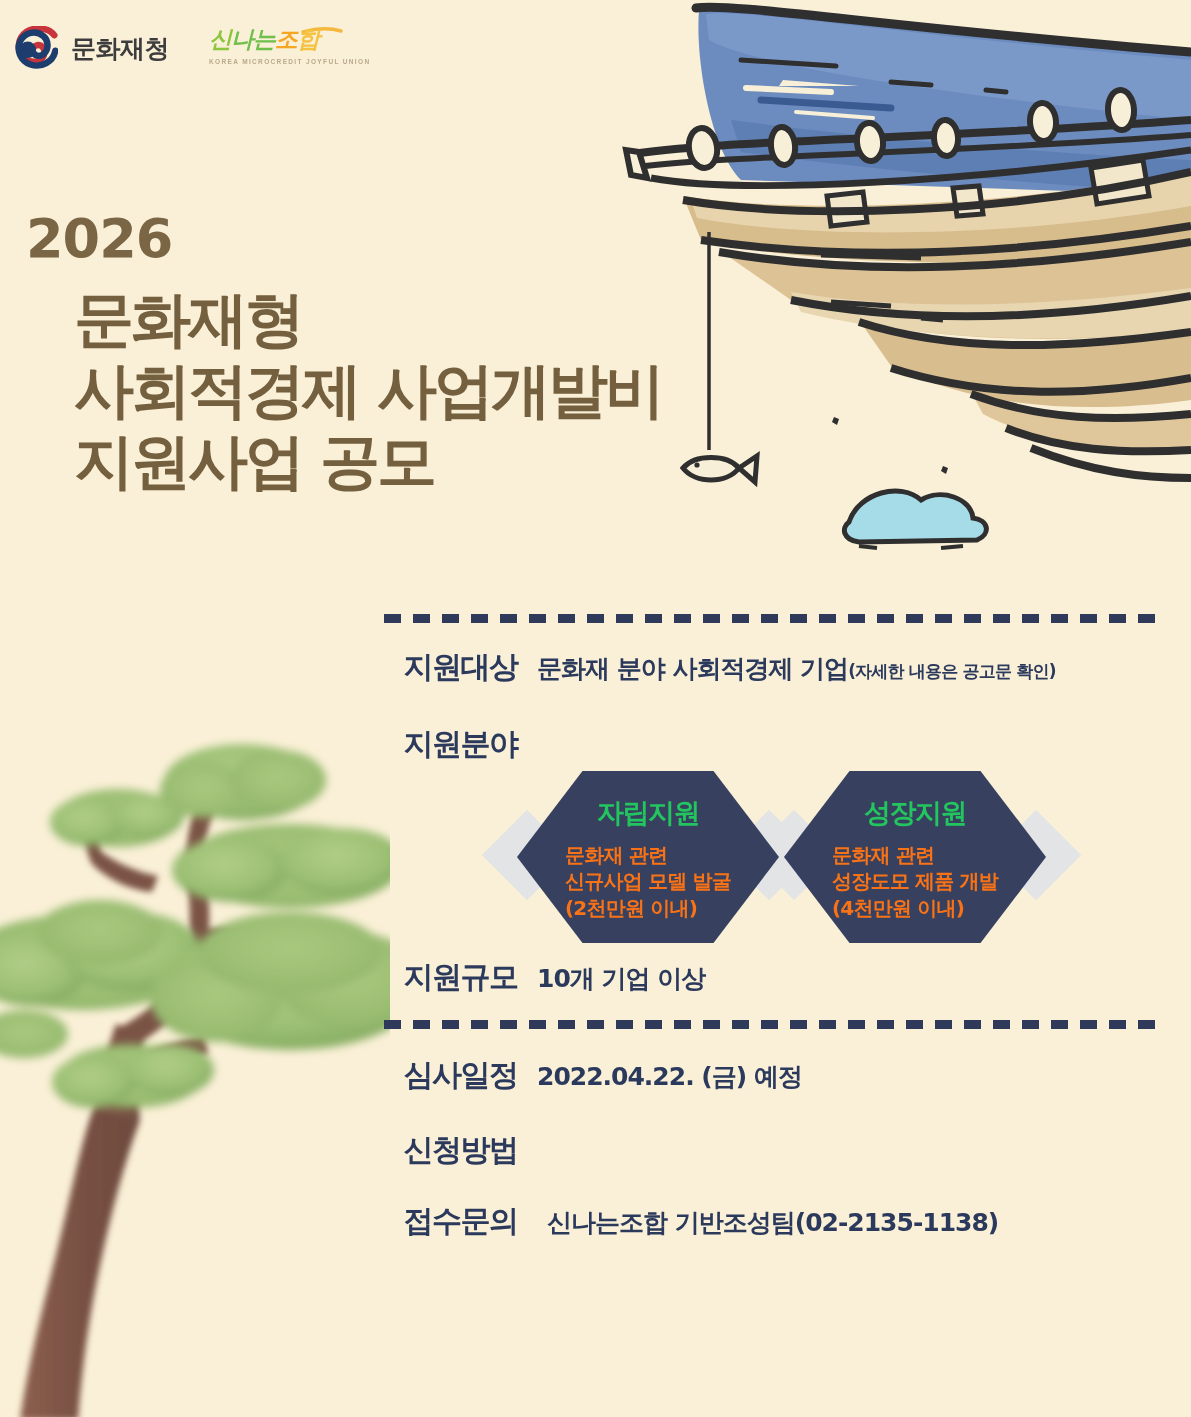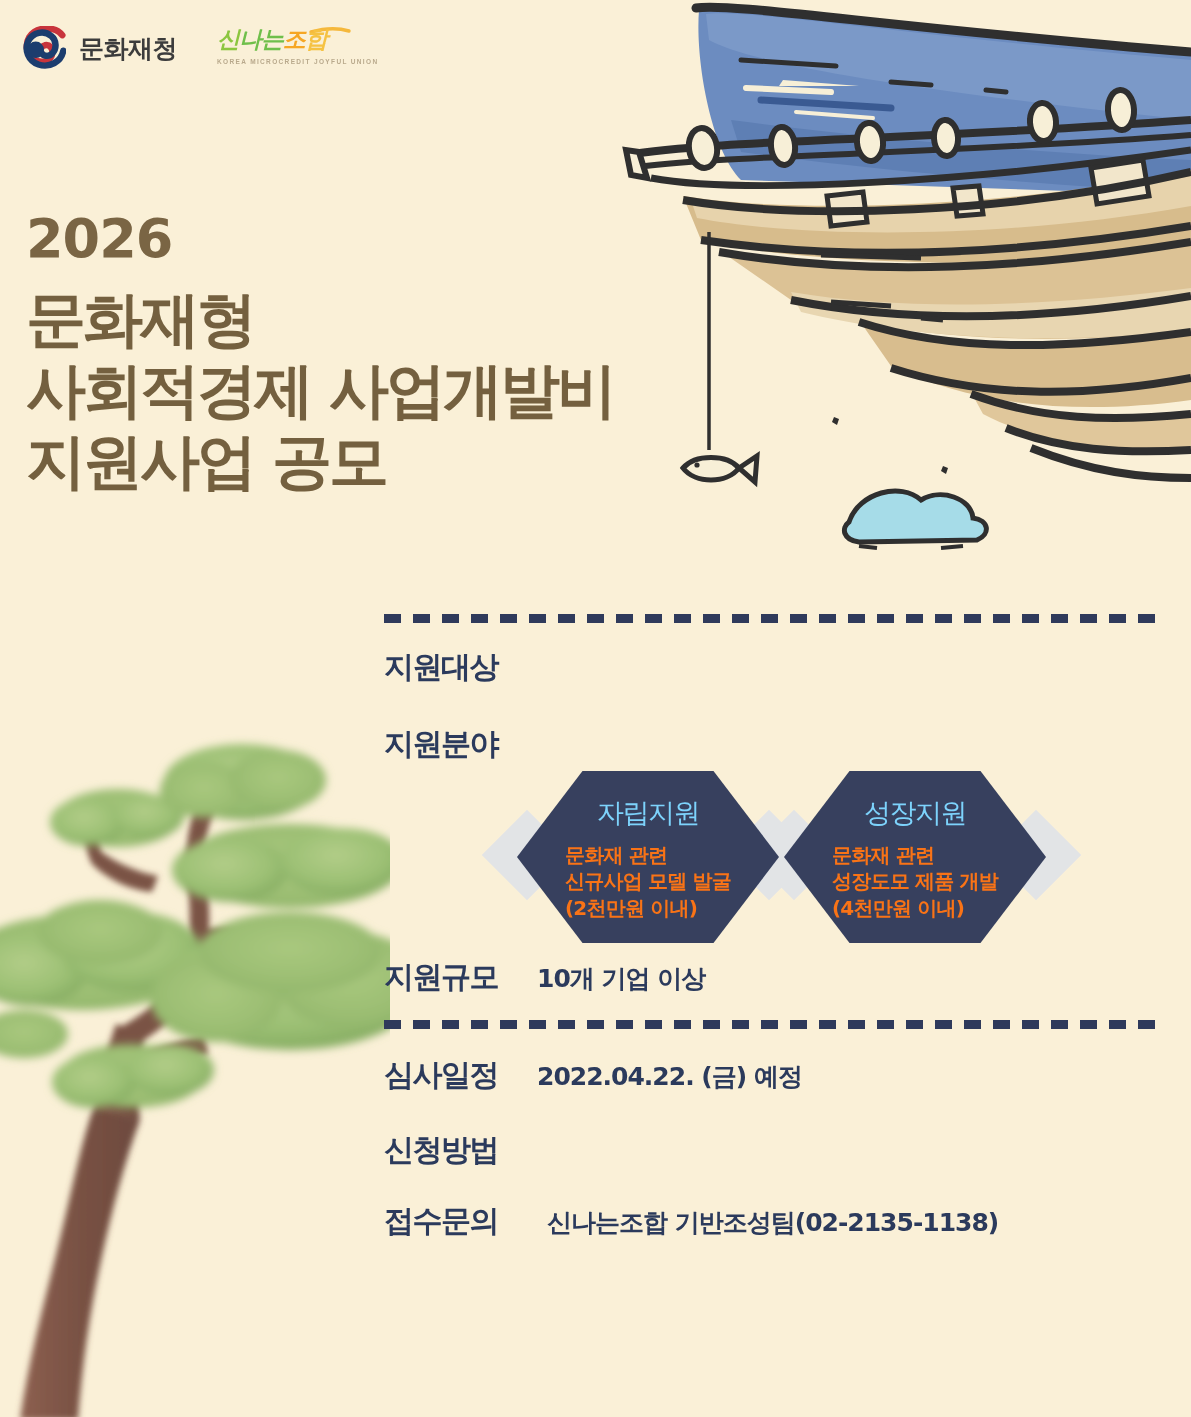--- a/index.html
+++ b/index.html
@@ -16,21 +16,21 @@
     overflow:hidden;
   }
 
   
   .roof-art { position:absolute; top:0; right:0; width:600px; height:560px; pointer-events:none; }
 
   
   .tree-art { position:absolute; left:-10px; top:690px; width:400px; height:730px; pointer-events:none; }
 
   
-  .logo-bar { position:absolute; left:22px; top:22px; display:flex; gap:36px; }
+  .logo-bar { position:absolute; left:14px; top:22px; display:flex; gap:36px; }
   .gov-logo { display:flex; align-items:center; gap:13px; }
   .gov-logo .taegeuk { width:44px; height:44px; display:block; }
   .gov-logo .gov-name {
     font-size:25px; font-weight:700; color:#3c3c3c; letter-spacing:-0.5px;
     font-family:"DejaVu Sans", sans-serif;
   }
   .ju-logo { position:relative; width:140px; height:52px; }
   .ju-logo .ju-mark {
     font-size:23px; font-weight:700; letter-spacing:-1px;
     font-family:"DejaVu Sans", sans-serif;
@@ -54,36 +54,38 @@
   .year {
     font-size:54px; font-weight:700; color:#7a6544; letter-spacing:-1px;
     line-height:1; font-family:"DejaVu Sans", sans-serif;
   }
   .title-lines {
     margin-top:18px;
     font-size:60px; font-weight:700; color:#74603f;
     letter-spacing:-3px; line-height:1.18;
     font-family:"DejaVu Sans", sans-serif;
     white-space:pre;
+    margin-left:48px;
   }
 
   
   .info { position:absolute; left:384px; top:614px; width:775px; }
   .dash-rule {
     height:9px;
     background-image:linear-gradient(to right,#2f3a5b 0 17px, transparent 17px 29px);
     background-size:29px 9px;
     background-repeat:repeat-x;
     background-position:left center;
   }
   .row { display:flex; align-items:baseline; }
   .lbl {
     width:153px; flex:0 0 153px;
     font-size:30px; font-weight:700; color:#2b3a5c; letter-spacing:-1.5px;
     font-family:"DejaVu Sans", sans-serif;
+    text-align:center;
   }
   .val {
     font-size:25px; font-weight:700; color:#2b3a5c; letter-spacing:-1px;
     font-family:"DejaVu Sans", sans-serif; white-space:nowrap;
   }
   .val .small { font-size:17px; letter-spacing:-0.8px; }
   .val-sub {
     font-size:20px; font-weight:700; color:#2b3a5c; letter-spacing:-1px;
     font-family:"DejaVu Sans", sans-serif; white-space:nowrap;
   }
@@ -101,21 +103,21 @@
   .side-dia.r { right:-22px; }
   .hex {
     position:relative; width:262px; height:172px;
     background:#37405e;
     clip-path:polygon(25% 0%, 75% 0%, 100% 50%, 75% 100%, 25% 100%, 0% 50%);
     display:flex; flex-direction:column; align-items:center;
     justify-content:flex-start; padding-top:28px;
     z-index:2;
   }
   .hex-title {
-    font-size:27px; font-weight:400; color:#7dd3fc; letter-spacing:-1.5px;
+    font-size:27px; font-weight:700; color:#22c55e; letter-spacing:-1.5px;
     font-family:"DejaVu Sans", sans-serif; line-height:1;
   }
   .hex-desc {
     margin-top:16px; font-size:20px; font-weight:700; color:#f97316;
     letter-spacing:-0.8px; line-height:1.32; text-align:left;
     font-family:"DejaVu Sans", sans-serif; white-space:pre-line;
   }
 </style>
 </head>
 <body>
@@ -306,20 +308,21 @@
 사회적경제 사업개발비
 지원사업 공모</div>
   </div>
 
   <div class="info">
 
     <div class="dash-rule"></div>
 
     <div class="row" style="margin-top:24px;">
       <div class="lbl">지원대상</div>
+      <div class="val"><span>문화재 분야 사회적경제 기업</span><span class="small">(자세한 내용은 공고문 확인)</span></div>
     </div>
 
     <div class="row" style="margin-top:36px;">
       <div class="lbl">지원분야</div>
     </div>
 
     <div class="hex-area">
       <div class="hexwrap a">
         <div class="side-dia l"></div>
         <div class="side-dia r"></div>

